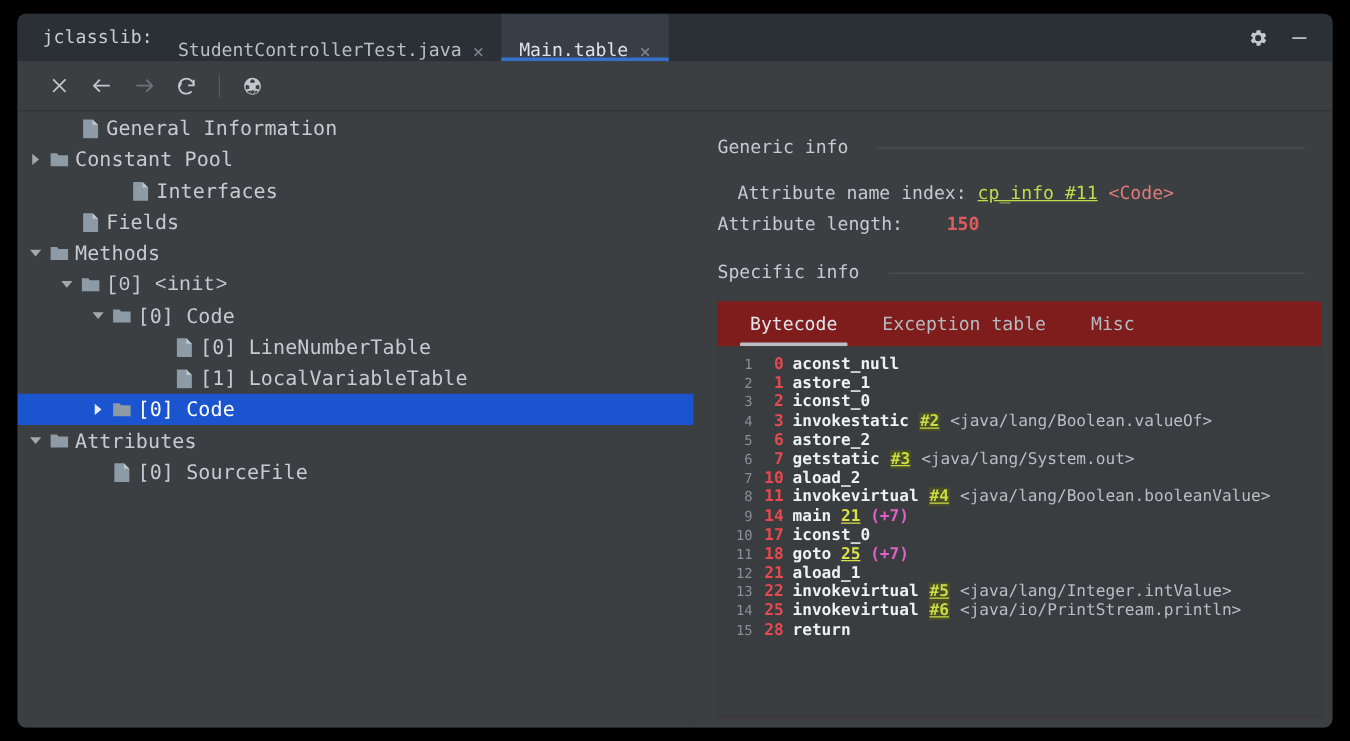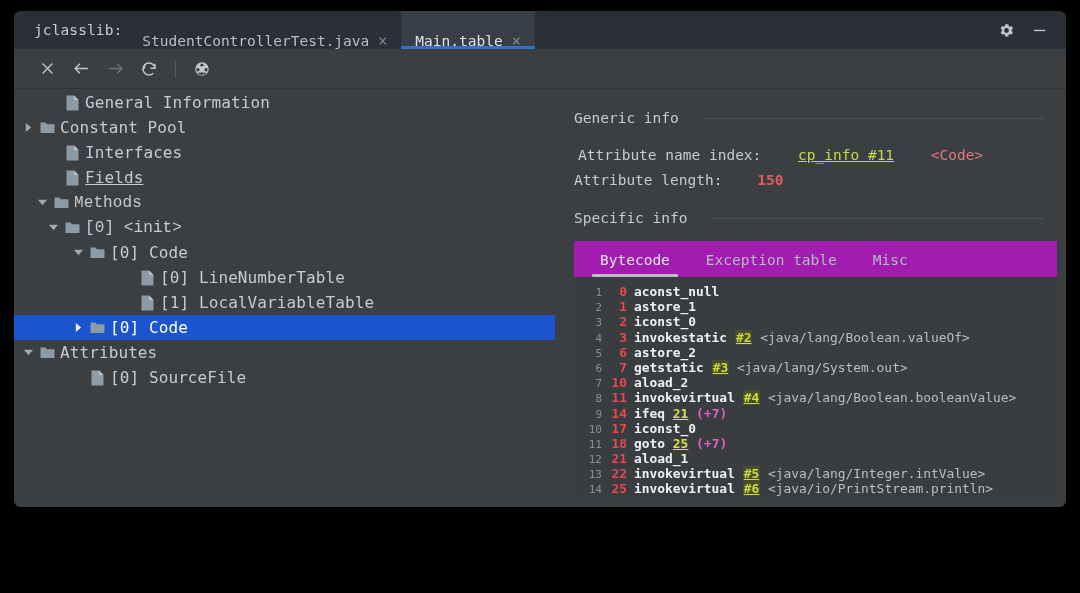--- a/index.html
+++ b/index.html
@@ -5,21 +5,21 @@
   * { box-sizing: border-box; margin: 0; padding: 0; }
   html, body {
     width: 1080px; height: 593px;
     background: #000000;
     font-family: "DejaVu Sans Mono", monospace;
     overflow: hidden;
   }
   #window {
     position: absolute;
     left: 14px; top: 11px;
-    width: 1052px; height: 496px;
+    width: 1052px; height: 571px;
     background: #3c3f41;
     border-radius: 7px;
     overflow: hidden;
   }
 
   
   #titlebar {
     position: absolute; left: 0; top: 0; width: 100%; height: 38px;
     background: #2b2f36;
     display: flex; align-items: flex-end;
@@ -108,21 +108,21 @@
   .kv .v { white-space: pre; }
   .lnk {
     color: #c5d94a; text-decoration: underline; cursor: pointer;
   }
   .redv { color: #e05c5c; }
   .angle { color: #e07b7b; }
 
   
   #bc-card {
     position: absolute; left: 10px; top: 151px; right: 9px; bottom: 7px;
-    background: #a21caf;
+    background: #7f1d1d;
   }
   #bc-tabs {
     display: flex; align-items: flex-end; height: 36px;
     padding-left: 8px; gap: 0;
   }
   .bc-tab {
     position: relative; padding: 0 18px 9px 18px;
     font-size: 14.5px; color: #b6bbc2; cursor: default; white-space: nowrap;
   }
   .bc-tab.active { color: #e2e6ea; }
@@ -239,41 +239,41 @@
               <path d="M2 0v10l6-5z" fill="currentColor"></path>
             </svg>
           </span>
           <span class="ico">
             <svg width="15" height="13" viewBox="0 0 15 13">
               <path d="M0.5 1.5h5l1.4 1.7H14.5V12H0.5z" fill="#8d9ba6"></path>
             </svg>
           </span>
           <span class="lbl">Constant Pool</span>
         </div>
+        <div class="row" style="padding-left: 31px; margin-left: 40px;">
+          <span class="twisty"></span>
+          <span class="ico">
+            <svg width="13" height="16" viewBox="0 0 13 16">
+              <path d="M0.5 0.5h7.6L12.5 4.9V15.5H0.5z" fill="#8d9ba6"></path>
+              <path d="M8.1 0.5L12.5 4.9H8.1z" fill="#bac6ce"></path>
+            </svg>
+          </span>
+          <span class="lbl">Interfaces</span>
+        </div>
         <div class="row" style="padding-left: 31px;">
           <span class="twisty"></span>
           <span class="ico">
             <svg width="13" height="16" viewBox="0 0 13 16">
               <path d="M0.5 0.5h7.6L12.5 4.9V15.5H0.5z" fill="#8d9ba6"></path>
               <path d="M8.1 0.5L12.5 4.9H8.1z" fill="#bac6ce"></path>
             </svg>
           </span>
-          <span class="lbl">Interfaces</span>
-        </div>
-        <div class="row" style="padding-left: 31px; text-decoration: underline;">
-          <span class="twisty"></span>
-          <span class="ico">
-            <svg width="13" height="16" viewBox="0 0 13 16">
-              <path d="M0.5 0.5h7.6L12.5 4.9V15.5H0.5z" fill="#8d9ba6"></path>
-              <path d="M8.1 0.5L12.5 4.9H8.1z" fill="#bac6ce"></path>
-            </svg>
-          </span>
           <span class="lbl">Fields</span>
         </div>
-        <div class="row" style="padding-left: 20px; font-family: Liberation Mono, monospace;">
+        <div class="row" style="padding-left: 6px;">
           <span class="twisty">
             <svg width="9" height="9" viewBox="0 0 10 10">
               <path d="M0 2h10L5 8z" fill="currentColor"></path>
             </svg>
           </span>
           <span class="ico">
             <svg width="15" height="13" viewBox="0 0 15 13">
               <path d="M0.5 1.5h5l1.4 1.7H14.5V12H0.5z" fill="#8d9ba6"></path>
             </svg>
           </span>
@@ -365,21 +365,21 @@
 
     <div id="divider"></div>
 
     <div id="right-pane">
 
       <div class="section-head" style="position:absolute;left:0;top:20px;right:0;">
         <span>Generic info</span>
         <span class="rule"></span>
       </div>
 
-      <div class="kv" style="position:absolute;left:4px;top:57px;gap:28px;">
+      <div class="kv" style="position:absolute;left:16px;top:57px;">
         <span class="k">Attribute name index: </span>
         <span class="lnk">cp_info #11</span>
         <span class="v angle"> &lt;Code&gt;</span>
       </div>
 
       <div class="kv" style="position:absolute;left:0;top:82px;">
         <span class="k">Attribute length:    </span>
         <span class="v redv" style="font-weight:bold">150</span>
       </div>
 
@@ -397,21 +397,21 @@
         <div id="bc-body">
           <div id="bc-lines" style="padding:7px 0 0 8px;">
               <div class="bc-line"><span class="ln">1</span><span class="off">0</span><span class="mn">aconst_null</span></div>
               <div class="bc-line"><span class="ln">2</span><span class="off">1</span><span class="mn">astore_1</span></div>
               <div class="bc-line"><span class="ln">3</span><span class="off">2</span><span class="mn">iconst_0</span></div>
               <div class="bc-line"><span class="ln">4</span><span class="off">3</span><span class="mn">invokestatic</span><span> </span><span class="ref">#2</span><span class="desc"> &lt;java/lang/Boolean.valueOf&gt;</span></div>
               <div class="bc-line"><span class="ln">5</span><span class="off">6</span><span class="mn">astore_2</span></div>
               <div class="bc-line"><span class="ln">6</span><span class="off">7</span><span class="mn">getstatic</span><span> </span><span class="ref">#3</span><span class="desc"> &lt;java/lang/System.out&gt;</span></div>
               <div class="bc-line"><span class="ln">7</span><span class="off">10</span><span class="mn">aload_2</span></div>
               <div class="bc-line"><span class="ln">8</span><span class="off">11</span><span class="mn">invokevirtual</span><span> </span><span class="ref">#4</span><span class="desc"> &lt;java/lang/Boolean.booleanValue&gt;</span></div>
-              <div class="bc-line"><span class="ln">9</span><span class="off">14</span><span class="mn">ifeq</span><span> </span><span class="jmp">21</span><span class="delta"> (+7)</span></div>
+              <div class="bc-line"><span class="ln">9</span><span class="off">14</span><span class="mn">main</span><span> </span><span class="jmp">21</span><span class="delta"> (+7)</span></div>
               <div class="bc-line"><span class="ln">10</span><span class="off">17</span><span class="mn">iconst_0</span></div>
               <div class="bc-line"><span class="ln">11</span><span class="off">18</span><span class="mn">goto</span><span> </span><span class="jmp">25</span><span class="delta"> (+7)</span></div>
               <div class="bc-line"><span class="ln">12</span><span class="off">21</span><span class="mn">aload_1</span></div>
               <div class="bc-line"><span class="ln">13</span><span class="off">22</span><span class="mn">invokevirtual</span><span> </span><span class="ref">#5</span><span class="desc"> &lt;java/lang/Integer.intValue&gt;</span></div>
               <div class="bc-line"><span class="ln">14</span><span class="off">25</span><span class="mn">invokevirtual</span><span> </span><span class="ref">#6</span><span class="desc"> &lt;java/io/PrintStream.println&gt;</span></div>
               <div class="bc-line"><span class="ln">15</span><span class="off">28</span><span class="mn">return</span></div>
             </div>
 
         </div>
       </div>

